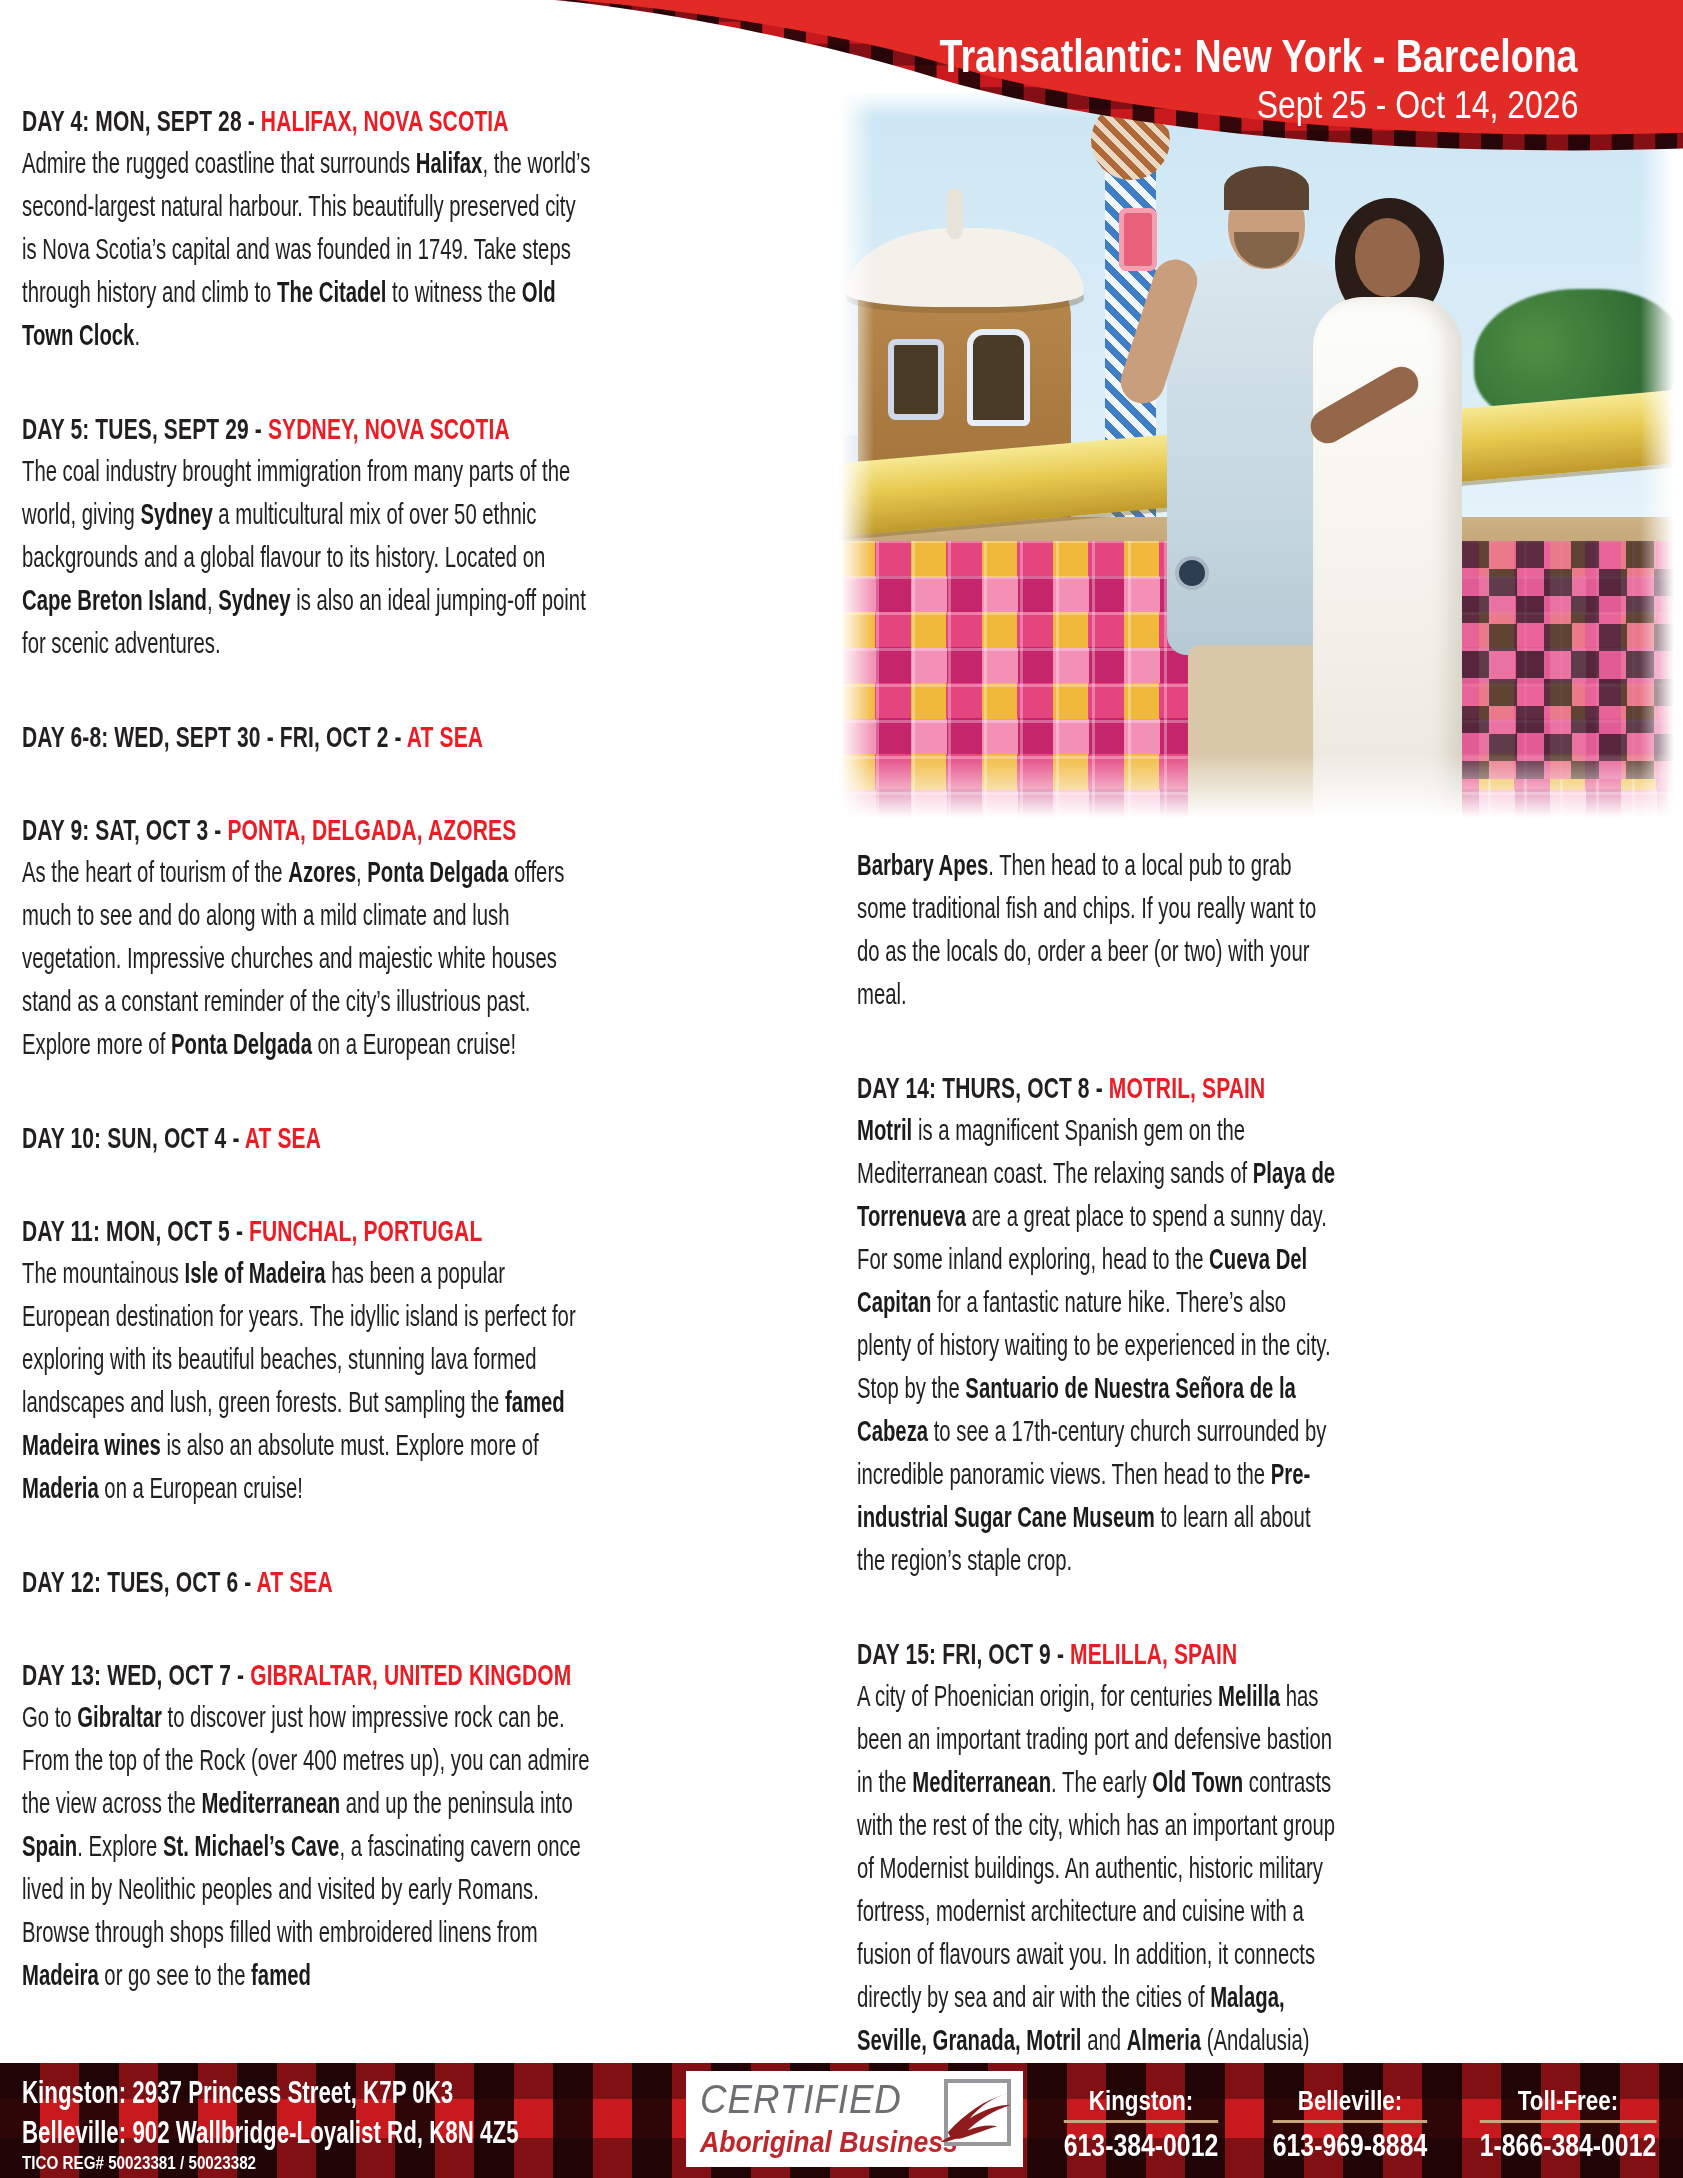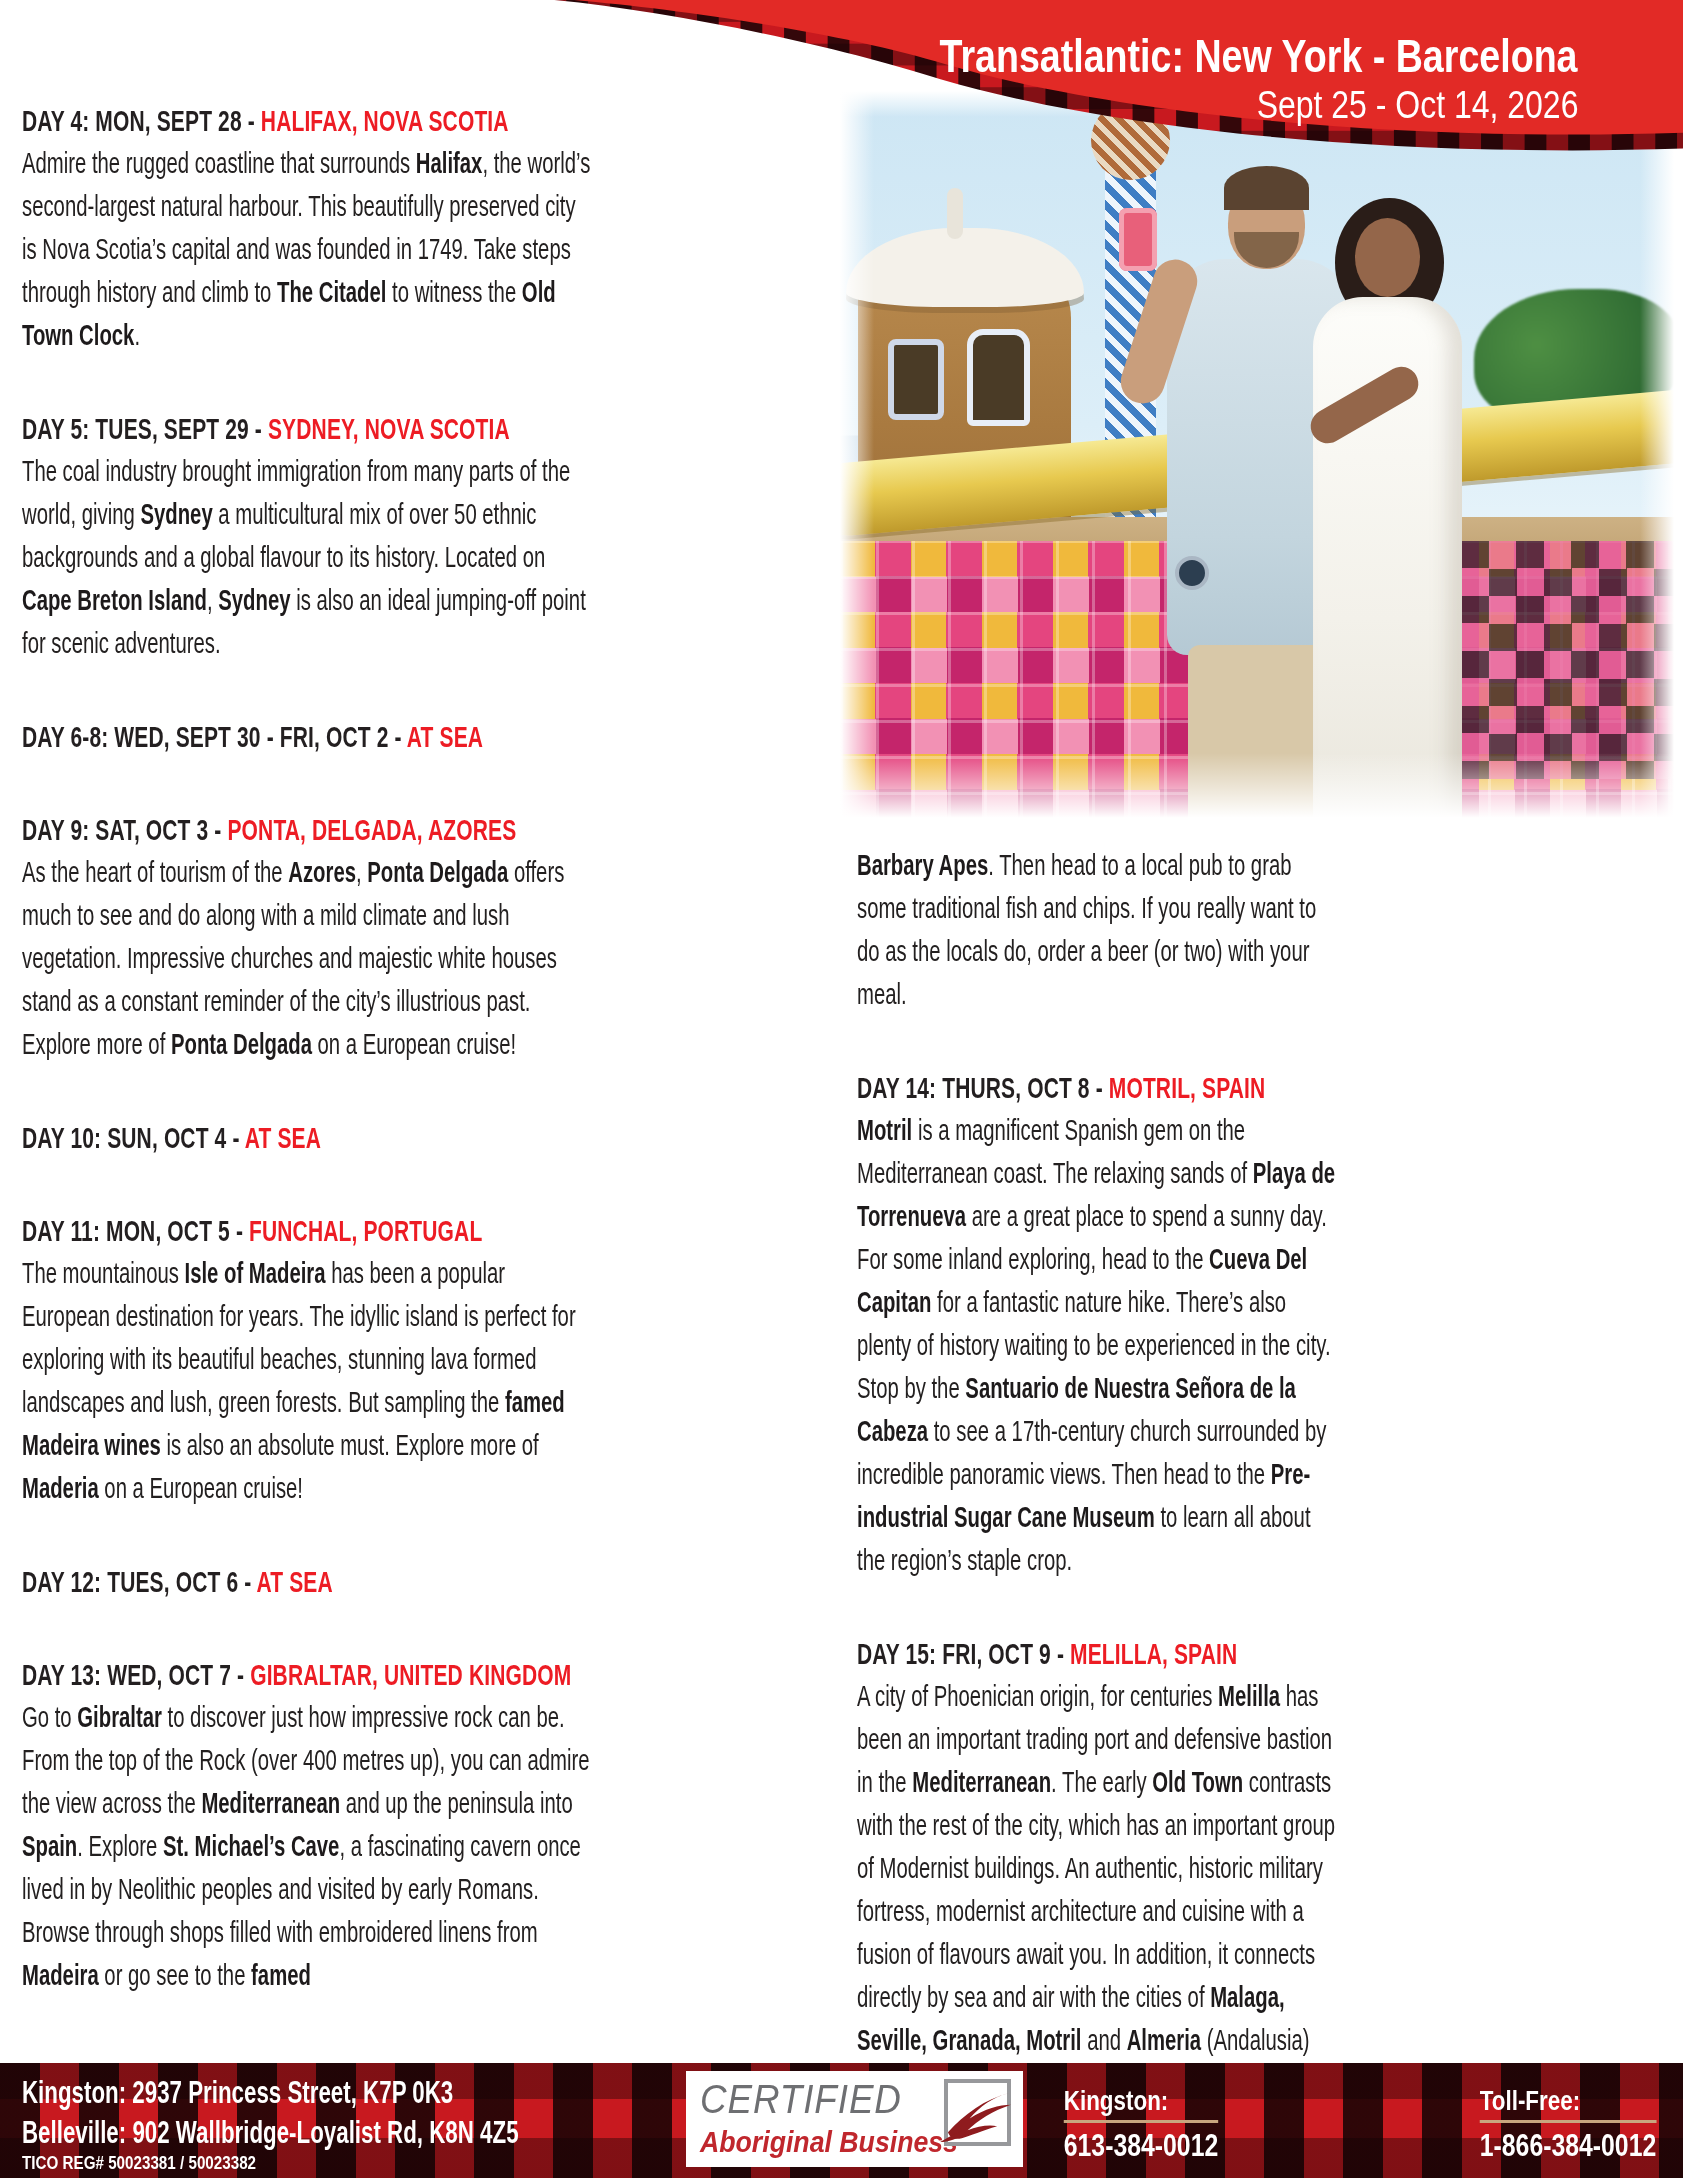--- a/index.html
+++ b/index.html
@@ -96,21 +96,21 @@
                     font-size:31px;line-height:40px;transform:scaleX(.72);transform-origin:top left;white-space:nowrap;}
   #footer-tico{position:absolute;left:22px;top:89px;color:#fff;font-size:19px;font-weight:600;
                transform:scaleX(.8);transform-origin:top left;white-space:nowrap;}
   #badge{position:absolute;left:686px;top:8px;width:337px;height:96px;background:#fff;font-style:italic;}
   #badge-line1{position:absolute;left:14px;top:6px;font-size:40px;letter-spacing:1px;color:#6e6f72;
                font-weight:400;transform:scaleX(.92);transform-origin:top left;white-space:nowrap;}
   #badge-line2{position:absolute;left:14px;top:55px;font-size:29px;font-weight:bold;color:#c0272d;
                transform:scaleX(.92);transform-origin:top left;white-space:nowrap;}
   #badge-square{position:absolute;right:12px;top:8px;width:59px;height:59px;border:4px solid #97989b;background:#fff;}
   #badge-square svg{position:absolute;left:-14px;top:4px;}
-  .phone-block{position:absolute;top:22px;transform:translateX(-50%);text-align:left;color:#fff;}
+  .phone-block{position:absolute;top:22px;transform:translateX(-50%);text-align:center;color:#fff;}
   .phone-label{display:block;font-size:28px;font-weight:bold;transform:scaleX(.8);
                padding-bottom:3px;border-bottom:3px solid #c9a67f;white-space:nowrap;}
   .phone-number{display:block;margin-top:5px;font-size:31px;font-weight:bold;transform:scaleX(.8);white-space:nowrap;}
   #phone-kingston{left:1141px;} #phone-belleville{left:1350px;} #phone-tollfree{left:1568px;}
 </style>
 </head>
 <body>
 
 <div id="page">
 
@@ -223,20 +223,24 @@
         <svg width="85" height="59" viewBox="0 0 86 60">
           <path d="M14,46 C30,28 52,12 76,6 C60,10 46,20 36,32 C52,22 66,18 78,18 C60,24 44,34 34,44 C44,40 56,38 64,40 C50,44 36,50 28,52 C22,54 16,52 14,46 Z" fill="#8f1b1e"></path>
           <path d="M6,56 C16,50 24,46 30,44 L32,48 C24,52 14,56 6,56 Z" fill="#8f1b1e"></path>
         </svg>
       </div>
     </div>
     <div class="phone-block" id="phone-kingston">
       <span class="phone-label">Kingston:</span>
       <span class="phone-number">613-384-0012</span>
     </div>
+    <div class="phone-block" id="phone-belleville">
+      <span class="phone-label">Belleville:</span>
+      <span class="phone-number">613-969-8884</span>
+    </div>
     <div class="phone-block" id="phone-tollfree">
       <span class="phone-label">Toll-Free:</span>
       <span class="phone-number">1-866-384-0012</span>
     </div>
   </div>
 
 </div>
 
 
 </body></html>

